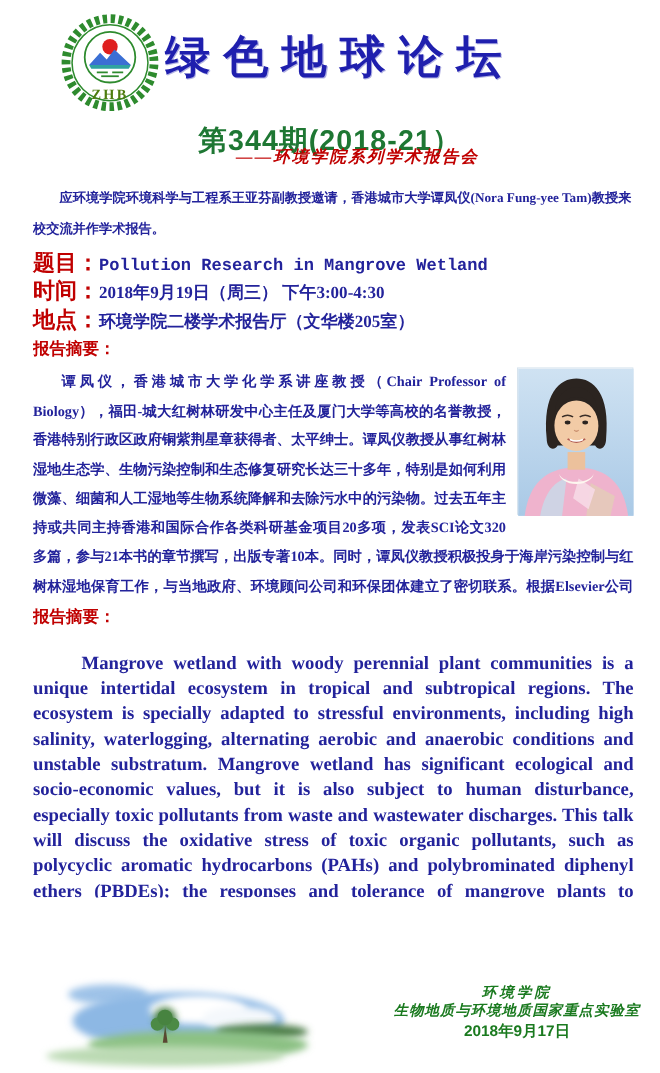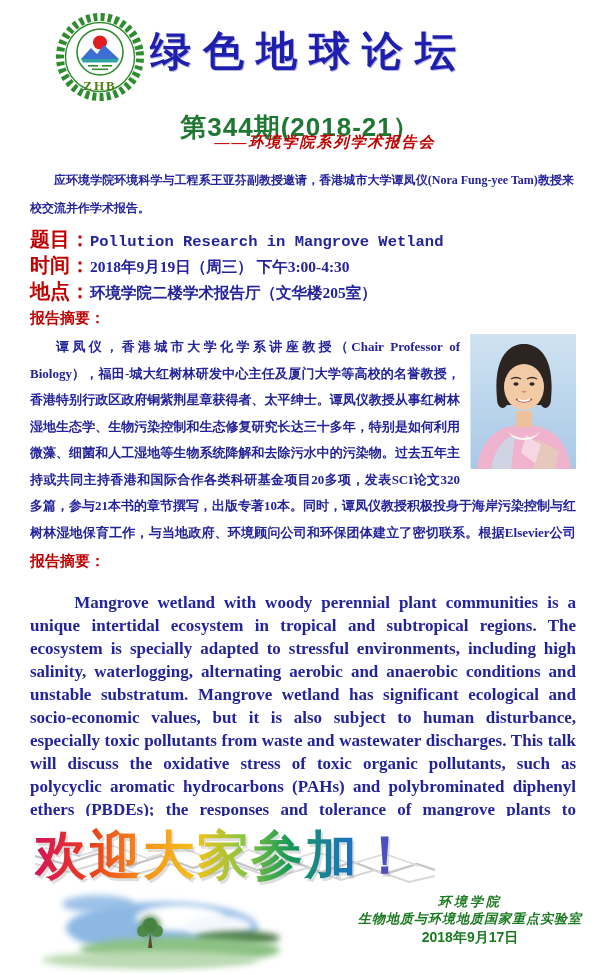--- a/index.html
+++ b/index.html
@@ -147,28 +147,20 @@
       </div>
       <p class="bio-text">谭凤仪，香港城市大学化学系讲座教授（Chair Professor of Biology），福田-城大红树林研发中心主任及厦门大学等高校的名誉教授，香港特别行政区政府铜紫荆星章获得者、太平绅士。谭凤仪教授从事红树林湿地生态学、生物污染控制和生态修复研究长达三十多年，特别是如何利用微藻、细菌和人工湿地等生物系统降解和去除污水中的污染物。过去五年主持或共同主持香港和国际合作各类科研基金项目20多项，发表SCI论文320多篇，参与21本书的章节撰写，出版专著10本。同时，谭凤仪教授积极投身于海岸污染控制与红树林湿地保育工作，与当地政府、环境顾问公司和环保团体建立了密切联系。根据Elsevier公司数据，她是2016年全球环境科学与工程领域引用率最高的科学家之一。</p>
     </div>
   </section>
 
   <section class="abstract-section">
     <div class="sec-heading">报告摘要：</div>
     <p class="abstract-text">Mangrove wetland with woody perennial plant communities is a unique intertidal ecosystem in tropical and subtropical regions. The ecosystem is specially adapted to stressful environments, including high salinity, waterlogging, alternating aerobic and anaerobic conditions and unstable substratum. Mangrove wetland has significant ecological and socio-economic values, but it is also subject to human disturbance, especially toxic pollutants from waste and wastewater discharges. This talk will discuss the oxidative stress of toxic organic pollutants, such as polycyclic aromatic hydrocarbons (PAHs) and polybrominated diphenyl ethers (PBDEs); the responses and tolerance of mangrove plants to pollutants in wastewater and contaminated sediment; the removal and transformation of pollutants in mangrove wetland and the mechanisms involved.</p>
   </section>
 
-  <div class="welcome-wrap">
-    <svg class="welcome-shadows" viewBox="0 0 400 84" aria-hidden="true">
-      <polyline points="0,40 30,48 62,38 94,50 126,40 158,52 190,42 222,54 254,44 286,56 318,46 350,58 382,48 400,54" fill="none" stroke="#c6c6c6" stroke-width="2.2"></polyline>
-      <polyline points="0,48 34,56 68,46 102,58 136,48 170,60 204,50 238,62 272,52 306,64 340,54 374,66 400,60" fill="none" stroke="#d7d7d7" stroke-width="2"></polyline>
-      <polyline points="10,32 44,40 78,30 112,42 146,32 180,44 214,34 248,46 282,36 316,48 350,38 384,50" fill="none" stroke="#dddddd" stroke-width="1.8"></polyline>
-    </svg>
-    <div class="welcome">欢迎大家参加！</div>
-  </div>
 
   <footer>
     <div class="scenery">
       <svg viewBox="0 0 260 85" width="260" height="85" aria-hidden="true">
         <defs>
             <filter id="soft" x="-40%" y="-40%" width="180%" height="180%">
           <feGaussianBlur stdDeviation="3.2"></feGaussianBlur>
             </filter>
           </defs>
         <ellipse cx="68" cy="16" rx="36" ry="9" fill="#9fc3e8" filter="url(#soft)"></ellipse>

